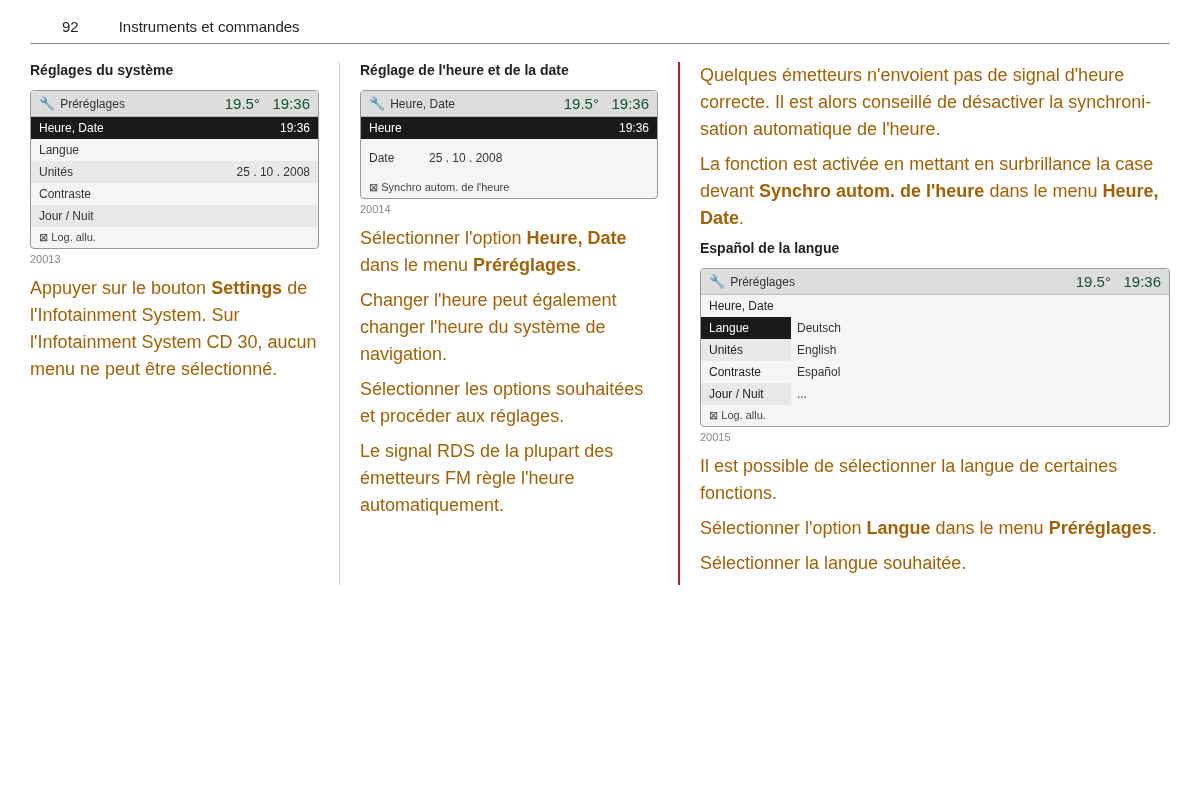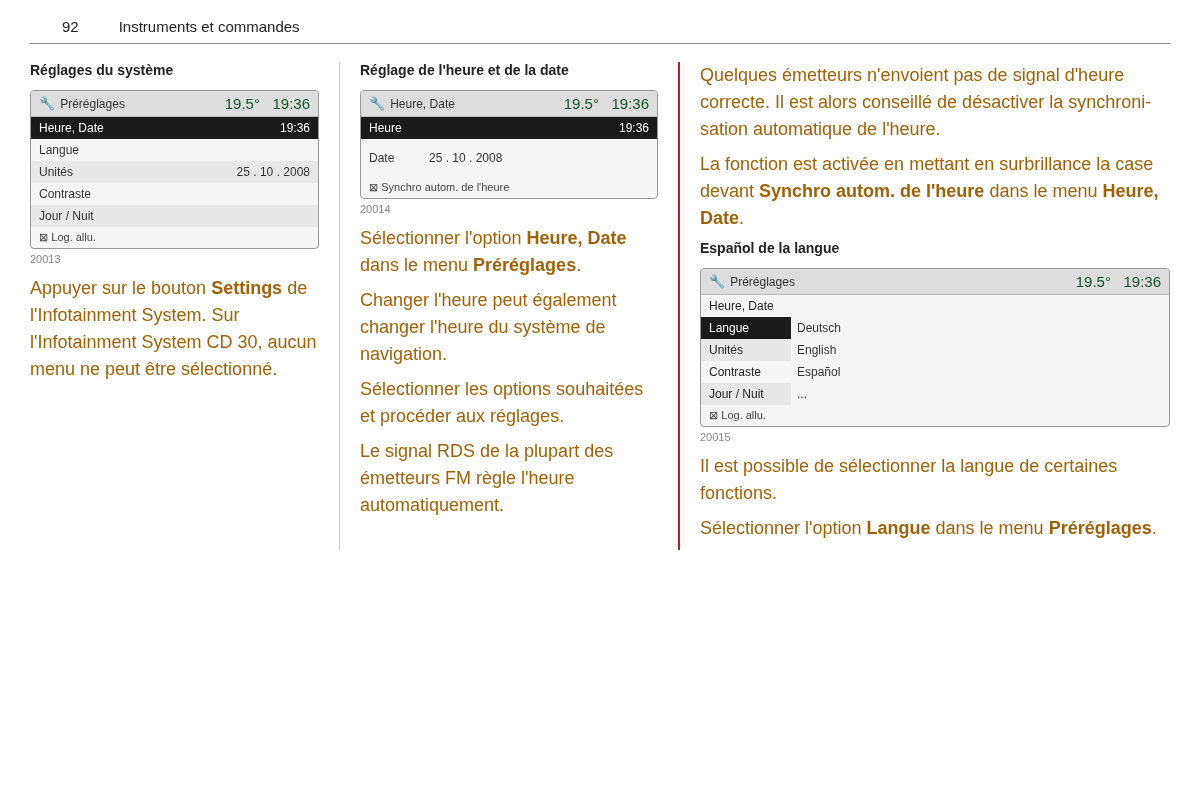--- a/index.html
+++ b/index.html
@@ -359,16 +359,19 @@
       </div>
 
       <div class="image-caption">20015</div>
 
       <p class="body-text">
         Il est possible de sélectionner la langue de certaines fonctions.
       </p>
       <p class="body-text">
         Sélectionner l'option <b>Langue</b> dans le menu <b>Préréglages</b>.
       </p>
+      <p class="body-text">
+        Sélectionner la langue souhaitée.
+      </p>
     </div>
 
   </div>
 </div>
 
 </body></html>

